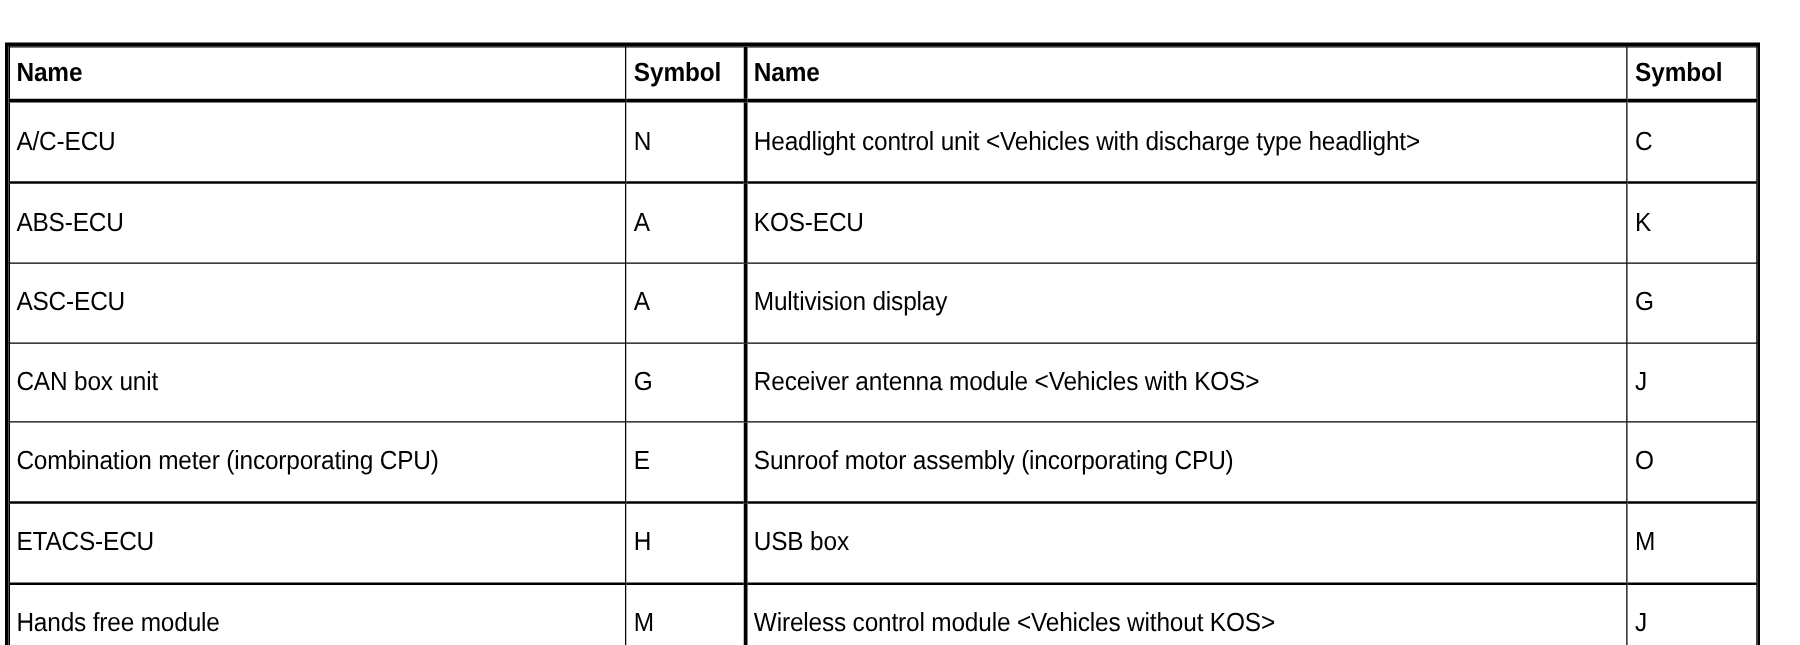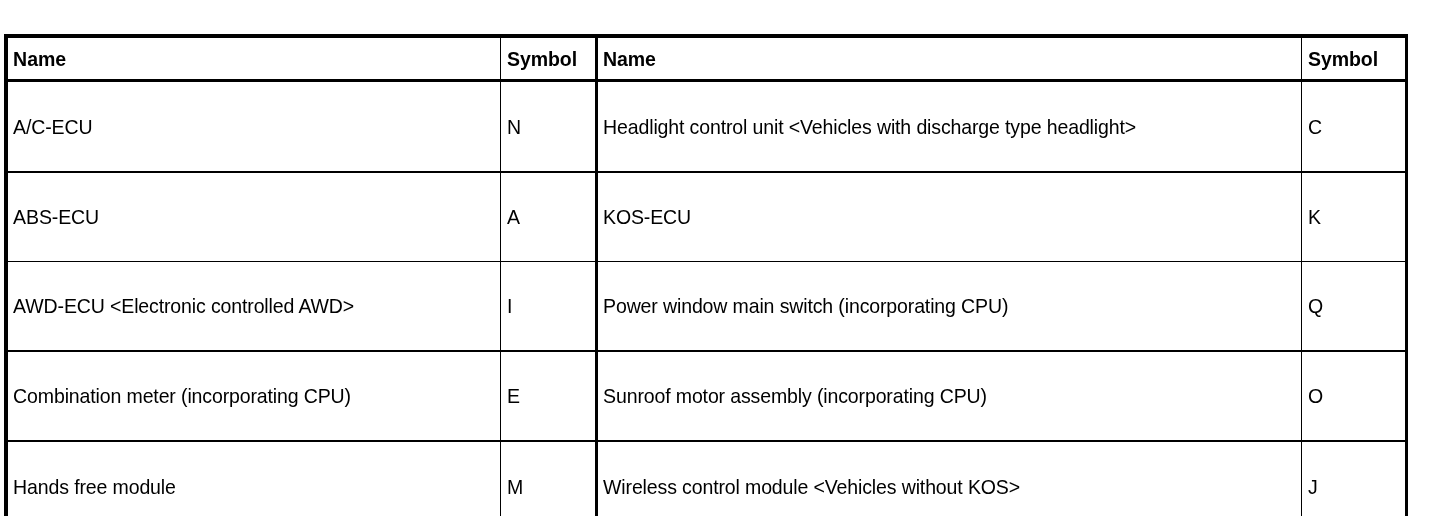--- a/index.html
+++ b/index.html
@@ -115,31 +115,43 @@
             <td class="sym">N</td>
             <td class="sep-major">Headlight control unit &lt;Vehicles with discharge type headlight&gt;</td>
             <td class="sym">C</td>
           </tr>
           <tr>
             <td>ABS-ECU</td>
             <td class="sym">A</td>
             <td class="sep-major">KOS-ECU</td>
             <td class="sym">K</td>
           </tr>
-          <tr class="thick-bottom">
-            <td>AWD-ECU &lt;Electronic controlled AWD&gt;</td>
-            <td class="sym">I</td>
-            <td class="sep-major">Power window main switch (incorporating CPU)</td>
-            <td class="sym">Q</td>
+          <tr>
+            <td>ASC-ECU</td>
+            <td class="sym">A</td>
+            <td class="sep-major">Multivision display</td>
+            <td class="sym">G</td>
+          </tr>
+          <tr>
+            <td>CAN box unit</td>
+            <td class="sym">G</td>
+            <td class="sep-major">Receiver antenna module &lt;Vehicles with KOS&gt;</td>
+            <td class="sym">J</td>
           </tr>
           <tr class="thick-bottom">
             <td>Combination meter (incorporating CPU)</td>
             <td class="sym">E</td>
             <td class="sep-major">Sunroof motor assembly (incorporating CPU)</td>
             <td class="sym">O</td>
+          </tr>
+          <tr class="thick-bottom">
+            <td>ETACS-ECU</td>
+            <td class="sym">H</td>
+            <td class="sep-major">USB box</td>
+            <td class="sym">M</td>
           </tr>
           <tr class="thick-bottom">
             <td>Hands free module</td>
             <td class="sym">M</td>
             <td class="sep-major">Wireless control module &lt;Vehicles without KOS&gt;</td>
             <td class="sym">J</td>
           </tr>
         </tbody>
     </table>
   </div>

